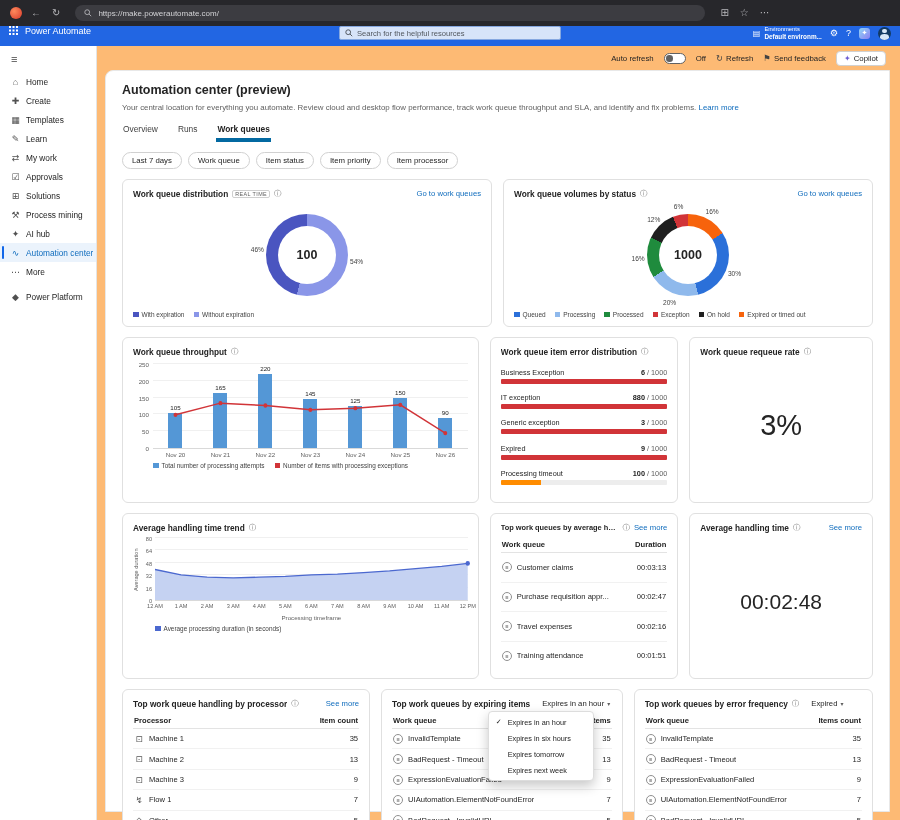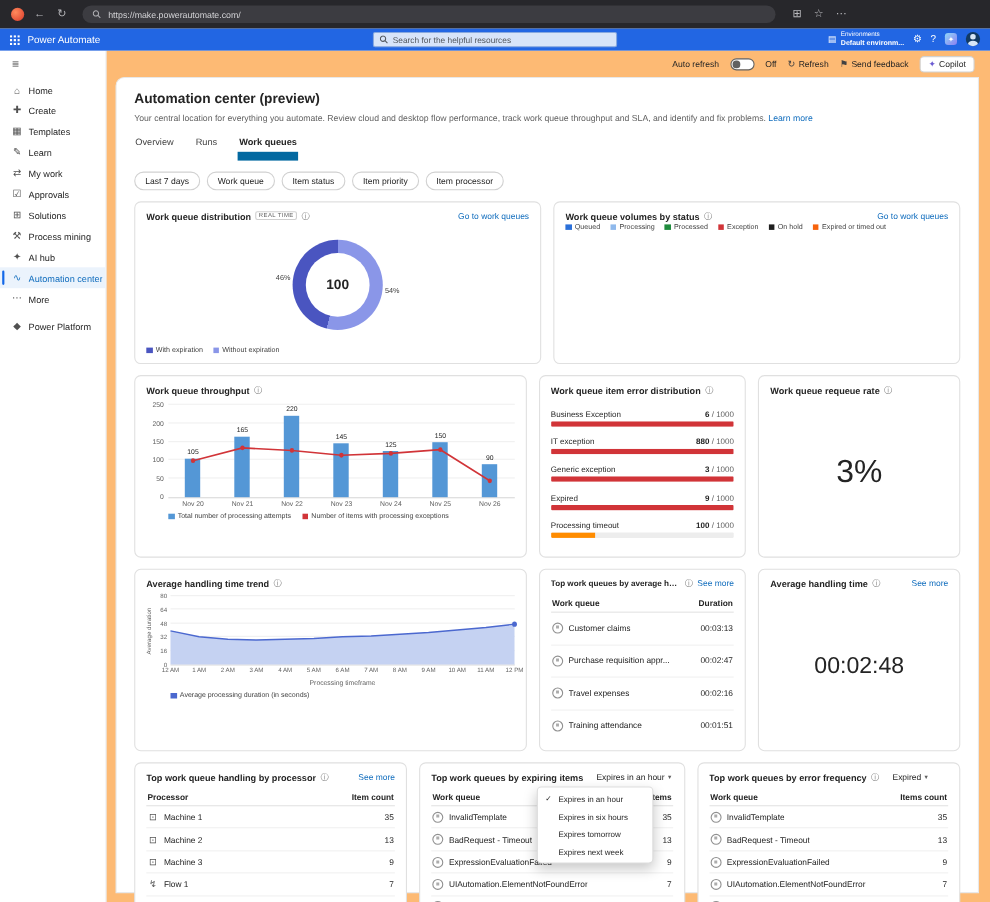--- a/index.html
+++ b/index.html
@@ -6,21 +6,21 @@
 html,body{width:900px;height:820px;overflow:hidden}
 body{font-family:"Liberation Sans","DejaVu Sans",sans-serif;background:#f5f5f5;color:#242424;position:relative}
 
 
 .browser-bar{height:26px;background:#27272b;display:flex;align-items:center;padding:0 10px;gap:7px}
 .b-logo{width:12px;height:12px;border-radius:50%;background:radial-gradient(circle at 35% 35%,#ff8a5c,#d93a2b);flex:0 0 auto}
 .b-ic{color:#b9b9bd;font-size:10px;line-height:1;padding:0 2px}
 .addr{height:16px;background:#3c3c41;border-radius:8px;flex:1;max-width:630px;display:flex;align-items:center;gap:6px;padding:0 9px;color:#d3d3d6;font-size:8px;margin:16px 6px}
 
 
-.app-header{height:20px;background:#2266e3;display:flex;align-items:center;color:#fff;padding:0 9px;gap:7px;position:relative}
+.app-header{height:20px;background:#2266e3;display:flex;align-items:flex-start;color:#fff;padding:0 9px;gap:7px;position:relative}
 .waffle{display:flex;flex:0 0 auto}
 .app-title{font-size:9px}
 .hdr-search{position:absolute;left:50%;transform:translateX(-50%);width:222px;height:14px;background:#d7e4f9;border:1px solid #86a8e0;border-radius:2px;display:flex;align-items:center;gap:4px;padding:0 5px;color:#51575e;font-size:7.6px;white-space:nowrap;overflow:hidden}
 .hdr-right{margin-left:auto;display:flex;align-items:center;gap:8px}
 .env{display:flex;align-items:center;gap:4px}
 .env-ic{font-size:8px}
 .env-txt{display:flex;flex-direction:column;line-height:1.2;font-size:5.8px}
 .env-txt b{font-size:6.4px}
 .h-ic{font-size:9px;line-height:1}
 .cop-badge{width:11px;height:11px;border-radius:3px;background:linear-gradient(135deg,#8fd6f7,#8d7ff2);display:flex;align-items:center;justify-content:center;color:#fff;font-size:7px}
@@ -48,33 +48,33 @@
 .u-ic{font-size:8.5px;color:#424242}
 .copilot-btn{display:flex;align-items:center;gap:3px;border:1px solid #d1d1d1;border-radius:4px;padding:2px 7px;background:#fff}
 .cop-ic{color:#6b5bd2;font-size:8px}
 
 .panel{flex:1;background:#fff;border:1px solid #e8e8e8;border-radius:8px 0 0 0;margin:0 10px 8px 8px;padding:10px 16px;min-height:0}
 .panel h1{font-size:12.5px;font-weight:bold;margin:2px 0 6px}
 .desc{font-size:7.9px;color:#616161}
 .desc a{color:#0f6cbd;text-decoration:none}
 .tabs{display:flex;gap:18px;margin-top:10px}
 .tab{font-size:8.4px;color:#424242;padding:2px 1px 4px;cursor:pointer}
-.tab.active{font-weight:bold;color:#242424;border-bottom:8px solid #0369a1}
+.tab.active{font-weight:bold;color:#242424;border-bottom:4px solid #0369a1}
 .filters{display:flex;gap:6px;margin-top:10px}
 .pill{border:1px solid #d1d1d1;border-radius:9px;height:17px;display:inline-flex;align-items:center;padding:0 9px;font-size:7.8px;color:#242424;background:#fff;cursor:pointer}
 
 
 .row{display:flex;gap:11px;margin-top:10px}
 .card{background:#fff;border:1px solid #e0e0e0;border-radius:6px;padding:8px 10px;display:flex;flex-direction:column;position:relative;min-width:0}
 .r1 .card{flex:1;height:148px}
 .r2 .card,.r3 .card{height:166px}
 .cw{flex:2.07}.cm{flex:1.03}.cs{flex:1}
 .r4 .card{height:150px}
 .c41{flex:1.04}.c42{flex:1.01}.c43{flex:1}
-.chead{display:flex;align-items:flex-start;gap:4px;min-height:11px}
+.chead{display:flex;align-items:center;gap:4px;min-height:11px}
 .ctitle{font-size:8.3px;font-weight:bold;color:#242424;white-space:nowrap;overflow:hidden;text-overflow:ellipsis}
 .badge{font-size:5.4px;color:#616161;border:1px solid #cfcfcf;border-radius:2px;padding:0 2px;letter-spacing:.4px;flex:0 0 auto}
 .info{font-size:7.5px;color:#767676;flex:0 0 auto;font-weight:normal}
 .clink{margin-left:auto;font-size:7.7px;color:#0f6cbd;white-space:nowrap;flex:0 0 auto;cursor:pointer}
 .dd{display:flex;align-items:center;gap:3px;font-size:7.7px;color:#242424;margin-left:8px;flex:0 0 auto;cursor:pointer}
 .caret{font-size:6px;color:#616161}
 
 
 .donut-zone{flex:1;position:relative}
 .donut{position:absolute;left:50%;top:50%;transform:translate(-50%,-50%);width:82px;height:82px;border-radius:50%}
@@ -312,20 +312,32 @@
                 <span>Without expiration</span>
               </span>
             </div>
         </div>
         <div class="card">
           <div class="chead">
             <span class="ctitle">Work queue volumes by status</span>
             <span class="info">ⓘ</span>
             <span class="clink">Go to work queues</span>
           </div>
+          <div class="donut-zone">
+              <div class="donut" style="background: conic-gradient(rgb(247, 99, 12) 0%, rgb(247, 99, 12) 16%, rgb(43, 112, 217) 16%, rgb(43, 112, 217) 46%, rgb(143, 185, 236) 46%, rgb(143, 185, 236) 66%, rgb(31, 139, 61) 66%, rgb(31, 139, 61) 82%, rgb(31, 31, 31) 82%, rgb(31, 31, 31) 94%, rgb(209, 52, 56) 94%, rgb(209, 52, 56) 100%);">
+                <div class="hole"></div>
+                <div class="center-num">1000</div>
+              </div>
+              <span class="slice-pct" style="left: calc(50% + 24.1px); top: calc(50% - 43.8px);">16%</span>
+              <span class="slice-pct" style="left: calc(50% + 46.5px); top: calc(50% + 18.4px);">30%</span>
+              <span class="slice-pct" style="left: calc(50% - 18.4px); top: calc(50% + 46.5px);">20%</span>
+              <span class="slice-pct" style="left: calc(50% - 49.9px); top: calc(50% + 3.1px);">16%</span>
+              <span class="slice-pct" style="left: calc(50% - 34.2px); top: calc(50% - 36.4px);">12%</span>
+              <span class="slice-pct" style="left: calc(50% - 9.4px); top: calc(50% - 49.1px);">6%</span>
+            </div>
           <div class="legend">
               <span class="lg">
                 <span class="sw" style="background: rgb(43, 112, 217);"></span>
                 <span>Queued</span>
               </span>
               <span class="lg">
                 <span class="sw" style="background: rgb(143, 185, 236);"></span>
                 <span>Processing</span>
               </span>
               <span class="lg">

